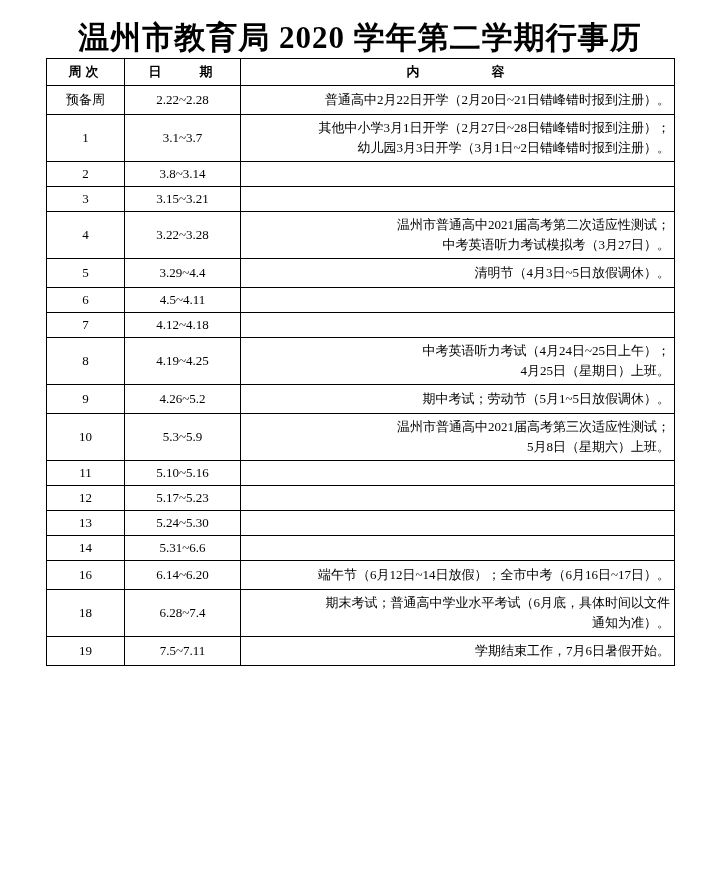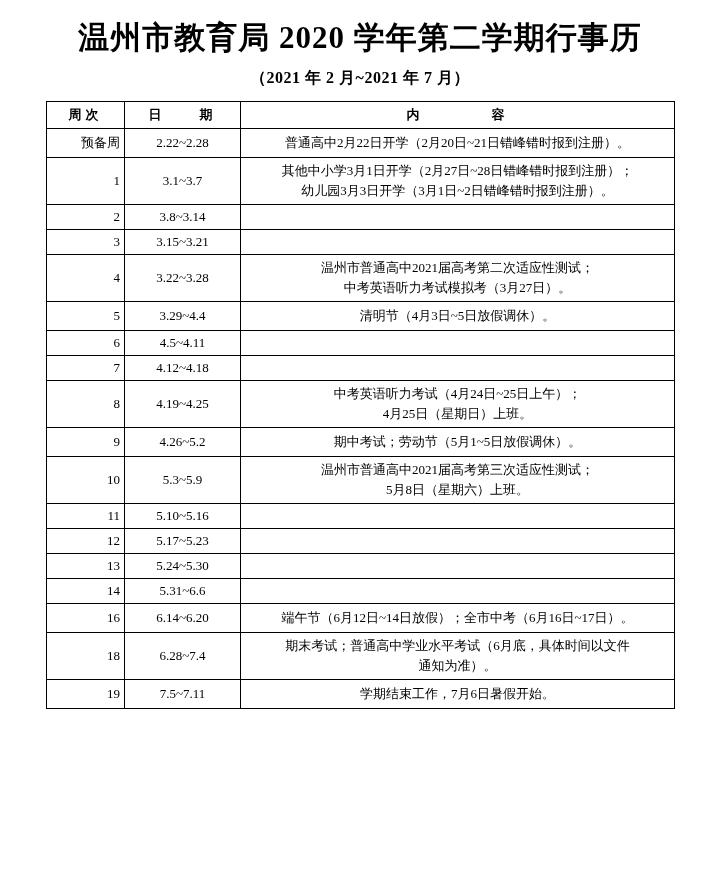--- a/index.html
+++ b/index.html
@@ -59,51 +59,50 @@
     font-weight: bold;
     text-align: center;
     letter-spacing: 4px;
     font-size: 13px;
   }
   col.c-week { width: 78px; }
   col.c-date { width: 116px; }
   col.c-content { width: 434px; }
 
   td.week {
+    text-align: center;
+    font-size: 13px;
+    height: 24px;
+  }
+  td.date {
+    text-align: center;
+    font-size: 13px;
+    height: 24px;
+  }
+  td.content {
     text-align: right;
-    font-size: 13px;
-    height: 24px;
-  }
-  td.date {
-    text-align: center;
-    font-size: 13px;
-    height: 24px;
-  }
-  td.content {
-    text-align: center;
     font-size: 13px;
     line-height: 1.55;
     padding: 3px 6px;
     margin-left: 40px;
   }
   td.content .line {
     display: block;
     white-space: nowrap;
   }
   .row-tall td { height: 46px; }
   .row-short td { height: 24px; }
   .row-mid td { height: 28px; }
 </style>
 </head>
 <body>
 
 <div class="page">
 
   <div class="doc-title">温州市教育局 2020 学年第二学期行事历</div>
-  <div class="doc-subtitle">（2021 年 2 月~2021 年 7 月）</div>
 
   <div class="table-wrap">
     <table class="cal">
       <colgroup>
         <col class="c-week">
         <col class="c-date">
         <col class="c-content">
       </colgroup>
       <thead>
         <tr>

